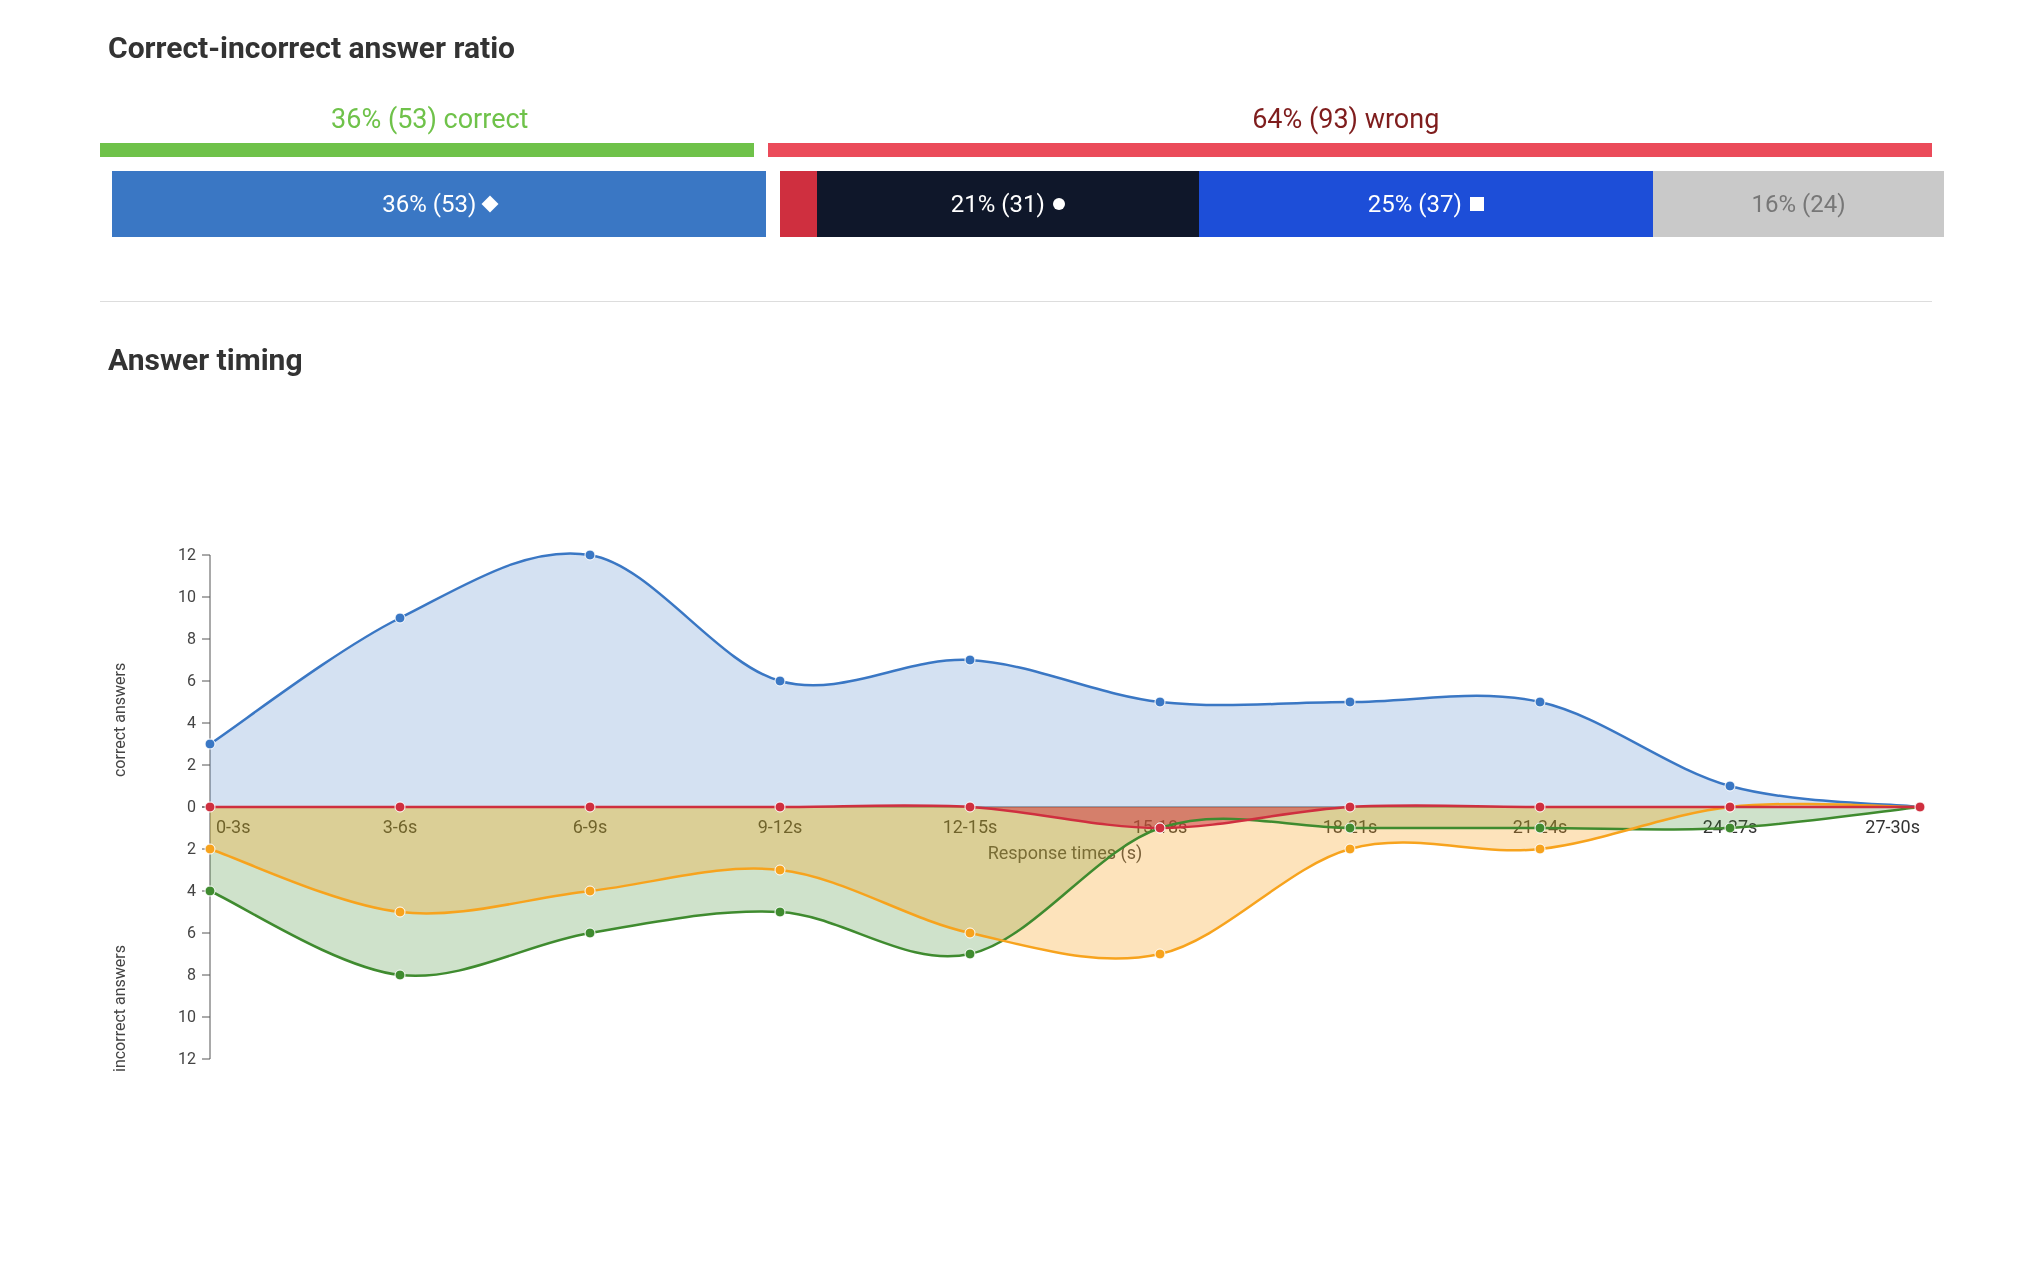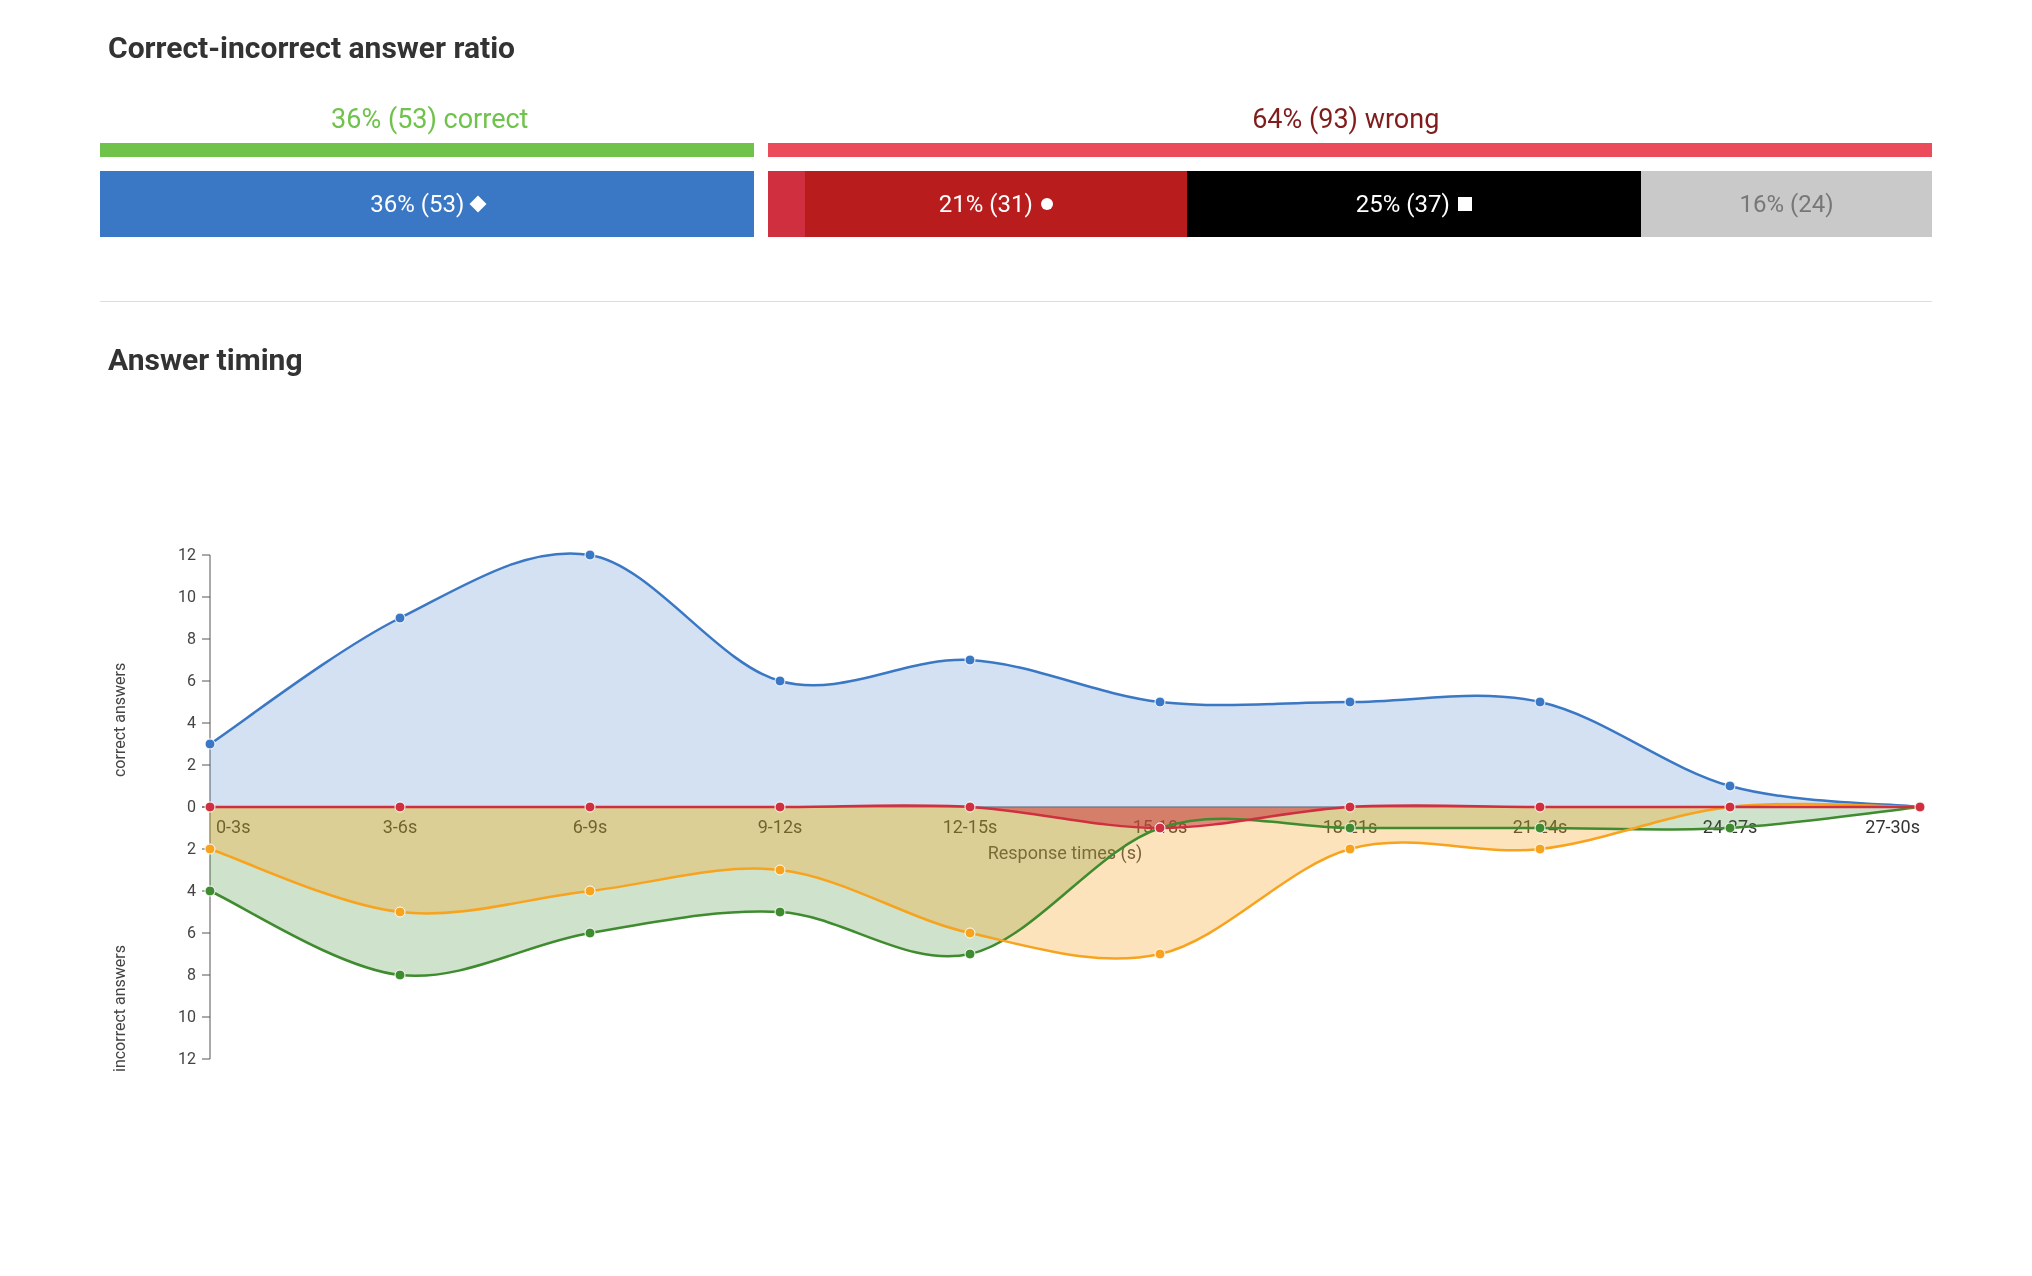--- a/index.html
+++ b/index.html
@@ -47,36 +47,37 @@
   }
   .thin-seg-correct { background: #6fc24a; }
   .thin-seg-wrong   { background: #eb4b5a; }
 
   .thick-bar {
     margin-top: 14px;
     display: flex;
     width: 100%;
     height: 66px;
     gap: 14px;
+    margin-left: 12px;
   }
   .thick-left  { background: #3a77c4; display:flex; align-items:center; justify-content:center; }
   .thick-right { display:flex; }
 
   .seg {
     display:flex;
     align-items:center;
     justify-content:center;
     color:#fff;
     font-size:24px;
     height:100%;
     white-space: nowrap;
   }
   .seg-red    { background:#cf2f3f; }
-  .seg-orange { background:#b91c1c; }
-  .seg-green  { background:#000000; }
+  .seg-orange { background:#0f172a; }
+  .seg-green  { background:#1d4ed8; }
   .seg-grey   { background:#c9c9c9; color:#777; }
 
   .sym { display:inline-block; margin-left:8px; vertical-align:middle; }
   .sym-diamond { width:12px; height:12px; background:#fff; transform:rotate(45deg); }
   .sym-circle  { width:12px; height:12px; background:#fff; border-radius:50%; }
   .sym-square  { width:14px; height:14px; background:#fff; }
 
   hr.divider {
     border: none;
     border-top: 1px solid #ddd;

